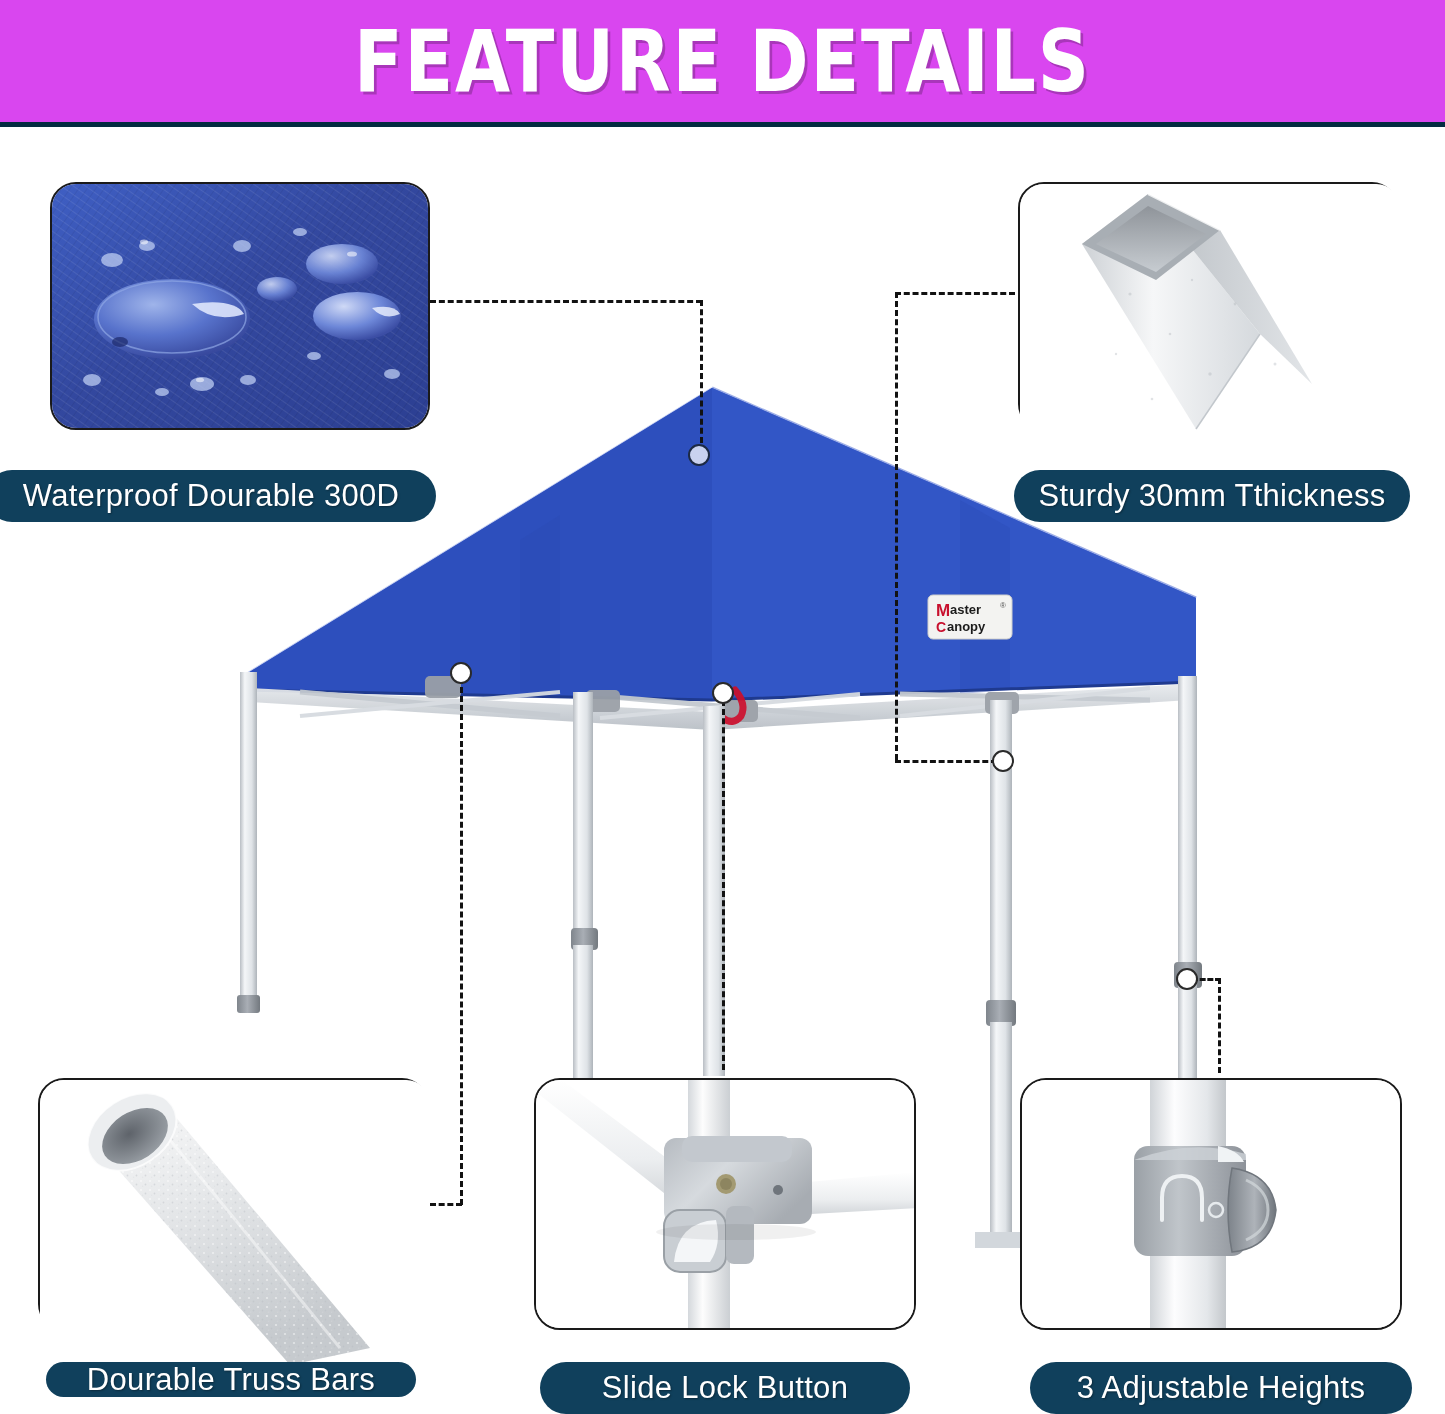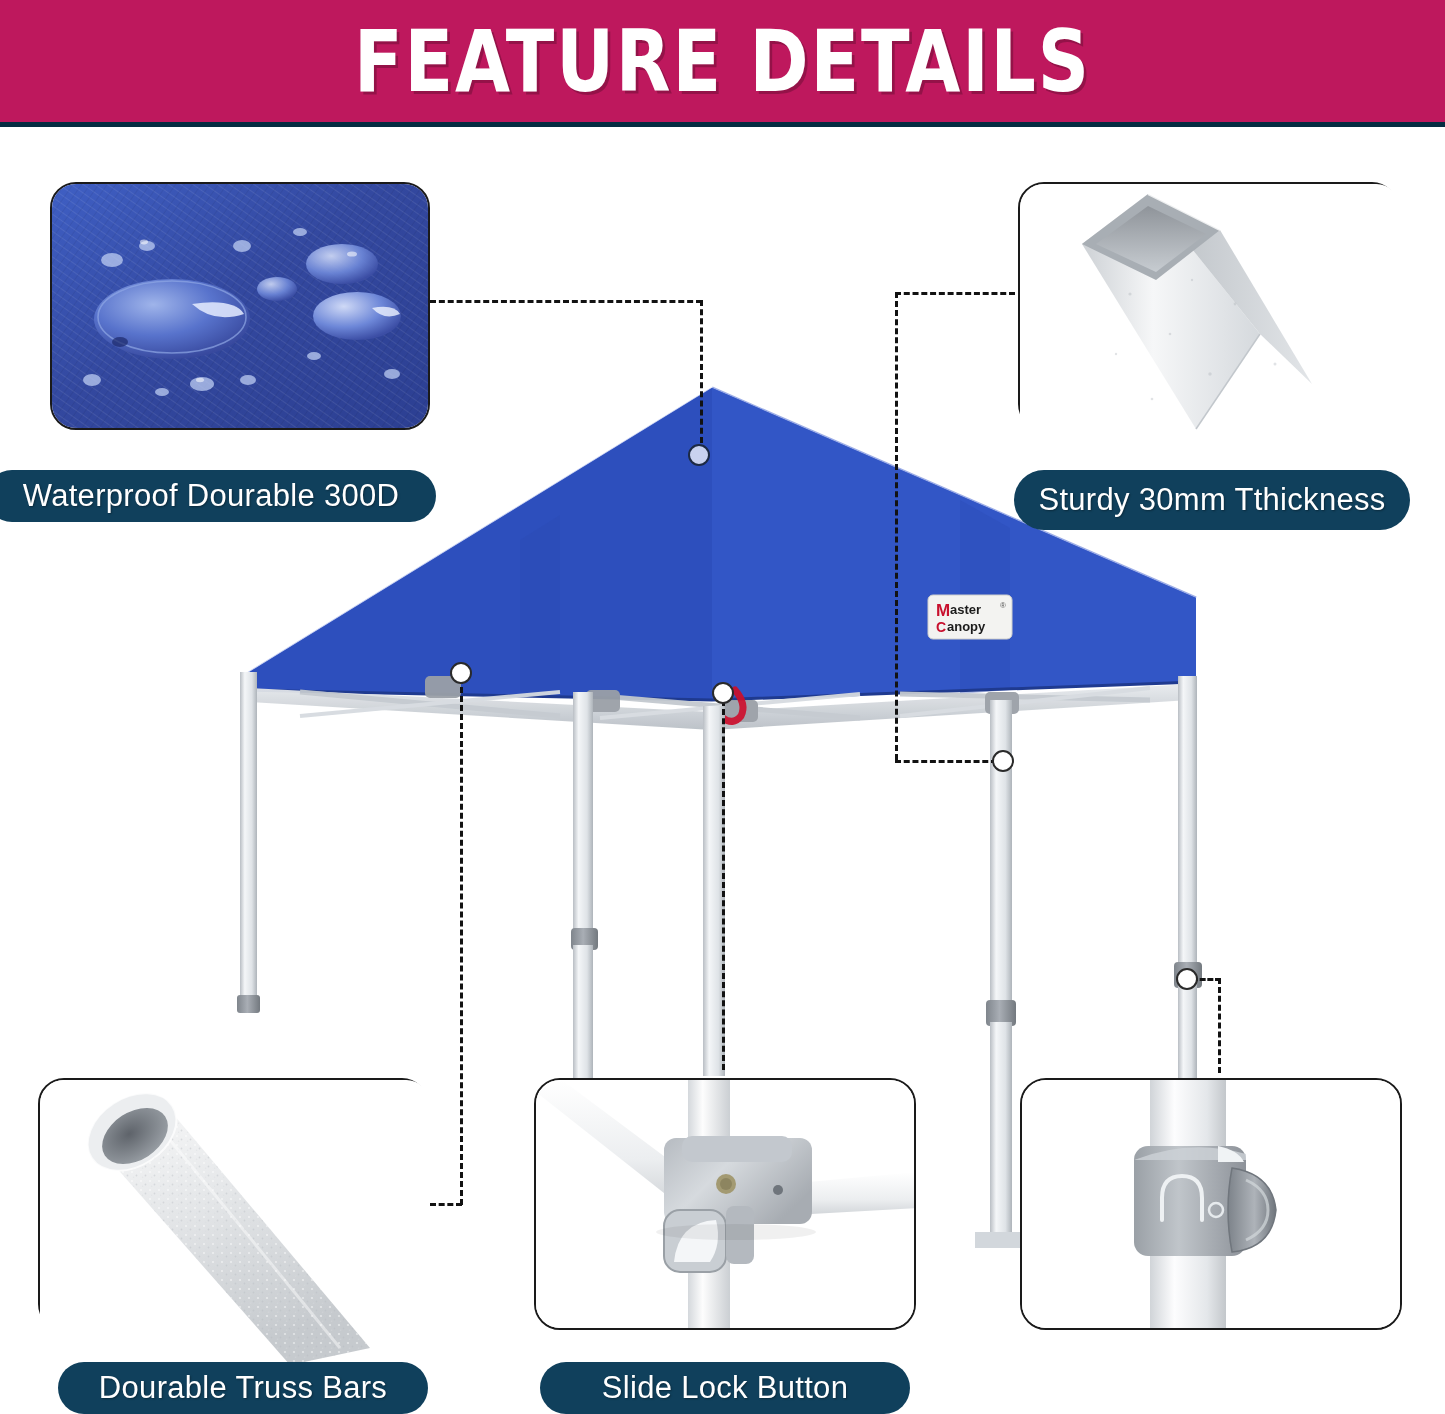--- a/index.html
+++ b/index.html
@@ -6,21 +6,21 @@
   body{
     width:1445px;height:1414px;position:relative;overflow:hidden;
     background:#ffffff;
     font-family:"Liberation Sans", sans-serif;
   }
   .stage{position:absolute;inset:0;}
 
   
   .header{
     position:absolute;left:0;top:0;width:1445px;height:122px;
-    background:#be185d;
+    background:#d946ef;
     display:flex;align-items:center;justify-content:center;
   }
   .header-underline{
     position:absolute;left:0;top:122px;width:1445px;height:5px;
     background:#042c41;
   }
   .header-title{
     font-family:"DejaVu Sans Condensed","Liberation Sans",sans-serif;
     font-weight:bold;
     font-size:86px;
@@ -312,21 +312,21 @@
           <circle cx="150" cy="150" r="1.3"></circle>
         <circle cx="190" cy="190" r="1.7"></circle>
           <circle cx="96" cy="170" r="1.2"></circle>
         <circle cx="215" cy="120" r="1.4"></circle>
           <circle cx="255" cy="180" r="1.5"></circle>
         <circle cx="132" cy="215" r="1.3"></circle>
           <circle cx="172" cy="96" r="1.2"></circle>
       </g>
     </svg>
   </div>
-  <div class="pill" style="left:1014px;top:470px;width:396px;height:60px;">
+  <div class="pill" style="left:1014px;top:470px;width:396px;height:52px;">
     <span>Sturdy 30mm Tthickness</span>
   </div>
 
   <div class="frame frame-open" style="left:38px;top:1078px;width:390px;height:252px;">
     <svg width="390" height="285" viewBox="0 0 390 285" style="border-radius:24px;">
       <defs>
         <linearGradient id="barG" x1="0" y1="0" x2="0.4" y2="1">
           <stop offset="0%" stop-color="#fbfbfb"></stop>
           <stop offset="45%" stop-color="#e6e8ea"></stop>
           <stop offset="100%" stop-color="#c6cace"></stop>
@@ -348,21 +348,21 @@
 
       <ellipse cx="92" cy="52" rx="48" ry="34" transform="rotate(-33 92 52)" fill="#eceef0"></ellipse>
 
       <ellipse cx="95" cy="56" rx="36" ry="24" transform="rotate(-33 95 56)" fill="url(#barHole)"></ellipse>
 
       <ellipse cx="92" cy="52" rx="48" ry="34" transform="rotate(-33 92 52)" fill="none" stroke="#ffffff" stroke-width="2" opacity="0.75"></ellipse>
 
       <path d="M 130,60 L 300,268" stroke="#ffffff" stroke-width="3" opacity="0.45" fill="none"></path>
     </svg>
   </div>
-  <div class="pill" style="left:58px;top:1362px;width:370px;height:52px;">
+  <div class="pill" style="left:46px;top:1362px;width:370px;height:35px;">
     <span>Dourable Truss Bars</span>
   </div>
 
   <div class="frame" style="left:534px;top:1078px;width:382px;height:252px;">
     <svg width="382" height="252" viewBox="0 0 382 252">
       <defs>
         <linearGradient id="armG" x1="0" y1="0" x2="0" y2="1">
           <stop offset="0%" stop-color="#ffffff"></stop>
           <stop offset="60%" stop-color="#eceef0"></stop>
           <stop offset="100%" stop-color="#ccd0d4"></stop>
@@ -436,14 +436,17 @@
       <path d="M 140,118 L 140,140" stroke="#eef1f3" stroke-width="4" stroke-linecap="round"></path>
 
       <circle cx="194" cy="130" r="7" fill="none" stroke="#e6eaed" stroke-width="2.5"></circle>
 
       <path d="M 210,88 q 40,6 44,42 q -4,38 -44,42 q -8,-42 0,-84 Z" fill="url(#levG)" stroke="#70767d" stroke-width="1.5"></path>
       <path d="M 224,100 q 22,10 22,30 q 0,20 -22,30" fill="none" stroke="#d3d8dc" stroke-width="3" opacity="0.7"></path>
 
       <path d="M 196,66 q 20,4 26,16 L 196,82 Z" fill="#f0f3f5"></path>
     </svg>
   </div>
+  <div class="pill" style="left:1030px;top:1362px;width:382px;height:52px;">
+    <span>3 Adjustable Heights</span>
+  </div>
 
 </div>
 
 </body></html>

